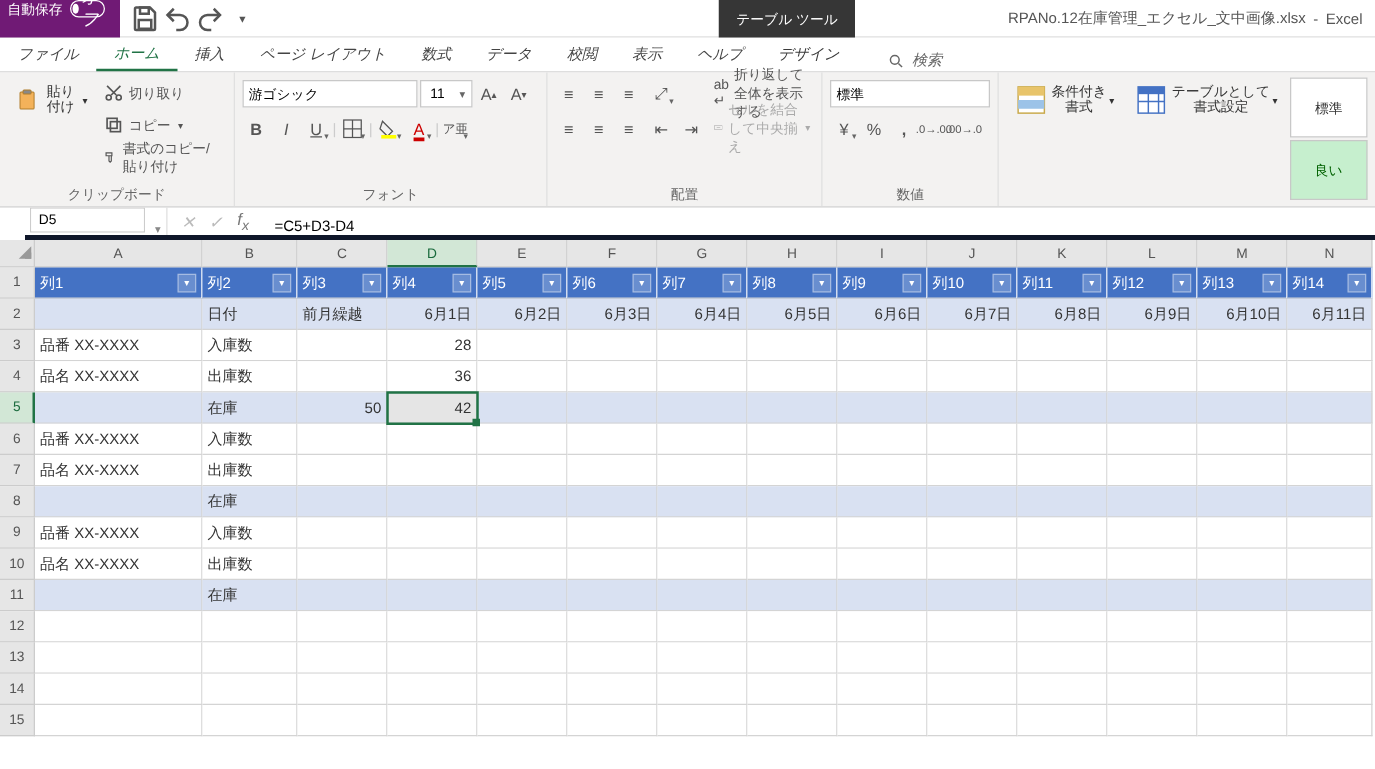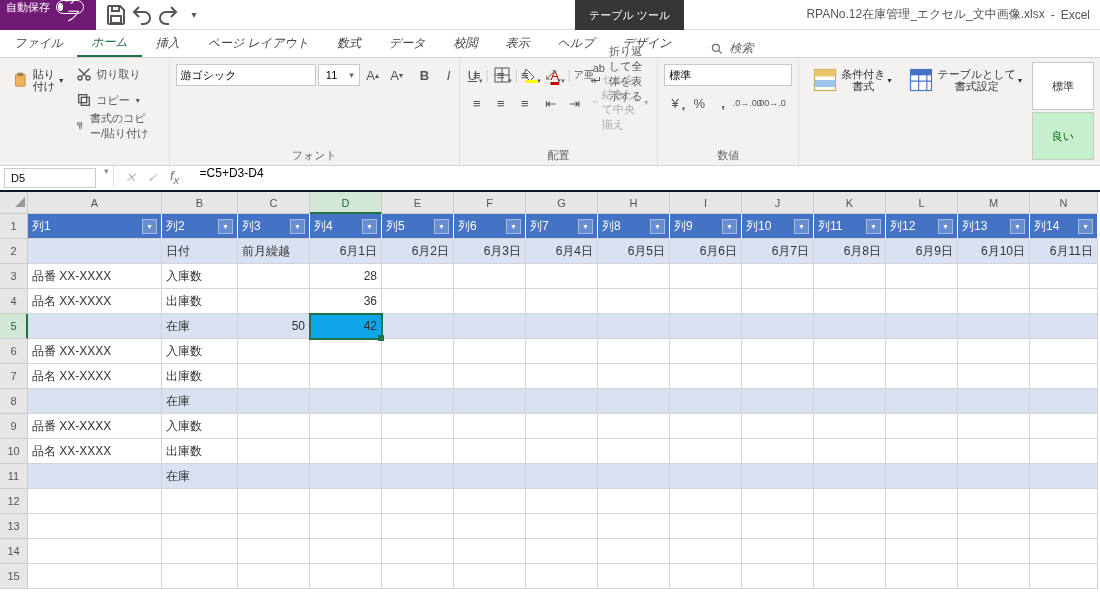--- a/index.html
+++ b/index.html
@@ -41,40 +41,40 @@
 .btnrow { display:flex; gap:2px; align-items:center; }
 .btnrow button, .icon-btn { background:none; border:none; width:22px; height:22px; cursor:pointer; color:#555; font-size:13px; display:flex; align-items:center; justify-content:center; position:relative; }
 .drop-tri { font-size:7px; color:#666; position:absolute; bottom:1px; right:1px; }
 .sel { background:#d2e7d6; }
 
 
 .style-box { width:62px; height:48px; border:1px solid #c8c8c8; background:#fff; display:flex; align-items:center; justify-content:center; font-size:11px; cursor:pointer; }
 .style-box.good { background:#c6efce; color:#006100; }
 
 
-.fbar { height:26px; border-bottom:2px solid #0f172a; display:flex; align-items:flex-start; background:#fff; }
+.fbar { height:26px; border-bottom:4px solid #0f172a; display:flex; align-items:flex-end; background:#fff;margin-left:20px; }
 .namebox { width:92px; border:1px solid #ccc; margin:2px 4px; height:20px; }
 .namebox input { border:none; width:100%; height:100%; padding:0 6px; font-size:11px; outline:none; }
 .fbar-btns { display:flex; gap:0; border-left:1px solid #e0e0e0; padding:0 6px; }
 .fbar-btns button { background:none; border:none; width:22px; height:22px; cursor:pointer; color:#777; font-style:italic; }
 .formula-input { flex:1; border:none; padding:0 8px; font-size:12px; outline:none; }
 .corner { width:28px; height:22px; background:#e6e6e6; border-right:1px solid #ccc; border-bottom:1px solid #ccc; display:flex; align-items:center; justify-content:flex-end; }
 .corner::after { content:""; border:5px solid transparent; border-right-color:#999; border-bottom-color:#999; margin:0 2px 2px 0;}
 .col-headers { display:flex; }
 .col-h { height:22px; background:#e6e6e6; border-right:1px solid #ccc; border-bottom:1px solid #ccc; display:flex; align-items:center; justify-content:center; font-size:11px; color:#555; }
 .col-h.active { background:#d2e7d6; color:#1a6b3d; border-bottom:2px solid #217346; padding-top:1px; }
 .row-h { width:28px; background:#e6e6e6; border-right:1px solid #ccc; border-bottom:1px solid #ccc; display:flex; align-items:center; justify-content:center; font-size:11px; color:#555; }
 .row-h.active { background:#d2e7d6; color:#1a6b3d; border-right:2px solid #217346; padding-left:1px; }
 .cell { border-right:1px solid #d4d4d4; border-bottom:1px solid #d4d4d4; height:25px; display:flex; align-items:center; padding:0 4px; font-size:12px; color:#333; background:#fff; position:relative; overflow:visible; }
 .cell.num { justify-content:flex-end; }
 .cell.header-cell { background:#4472c4; color:#fff; border-right:1px solid #fff; }
 .cell.filter-btn { display:flex; justify-content:space-between; align-items:center; }
 .cell .filt { width:15px; height:15px; background:rgba(255,255,255,0.2); border:1px solid rgba(255,255,255,0.4); display:flex; align-items:center; justify-content:center; font-size:8px; margin-left:auto; }
 .cell.band { background:#d9e1f2; }
-.cell.selected { outline:2px solid #217346; outline-offset:-1px; background:#0ea5e9; z-index:2; }
+.cell.selected { outline:2px solid #217346; outline-offset:-1px; background:#e5e5e5; z-index:2; }
 .fill-handle { position:absolute; right:-3px; bottom:-3px; width:6px; height:6px; background:#217346; z-index:3; }
 
 
 .wA{width:134px;} .wB{width:76px;} .wC{width:72px;} .wD{width:72px;} .wE{width:72px;} .wF{width:72px;} .wG{width:72px;} .wH{width:72px;} .wI{width:72px;} .wJ{width:72px;} .wK{width:72px;} .wL{width:72px;} .wM{width:72px;} .wN{width:68px;}
 
 .grid-wrap { display:flex; flex-direction:column; }
 .grid-body { display:flex; }
 .rows { display:flex; flex-direction:column; }
 .data-area { display:flex; flex-direction:column; }
 .data-row { display:flex; }
@@ -171,24 +171,25 @@
             <span style="font-size:8px;margin-left:2px;">▾</span>
           </div>
         <div class="stack-row">
             <svg viewBox="0 0 24 24" fill="none" stroke="currentColor" stroke-width="2">
               <path d="M4 4h10v5H4zM9 9v9l2 2 2-2V9"></path>
             </svg>
             <span>書式のコピー/貼り付け</span>
           </div>
       </div>
     </div>
+    <div class="group-label">クリップボード</div>
   </div>
 
   <div class="group" style="min-width:250px;">
-    <div class="group-body" style="flex-direction:row; gap:6px; padding-top:2px;">
+    <div class="group-body" style="flex-direction:column; gap:6px; padding-top:2px;">
       <div class="btnrow">
         <div class="combo" style="width:140px;">
             <input value="游ゴシック" style="">
             <span class="arr">▾</span>
           </div>
         <div class="combo" style="width:42px;">
             <input style="width: 26px; text-align: center;" value="11">
             <span class="arr">▾</span>
           </div>
         <button class="icon-btn">A<sup style="font-size:8px;">▴</sup></button>

